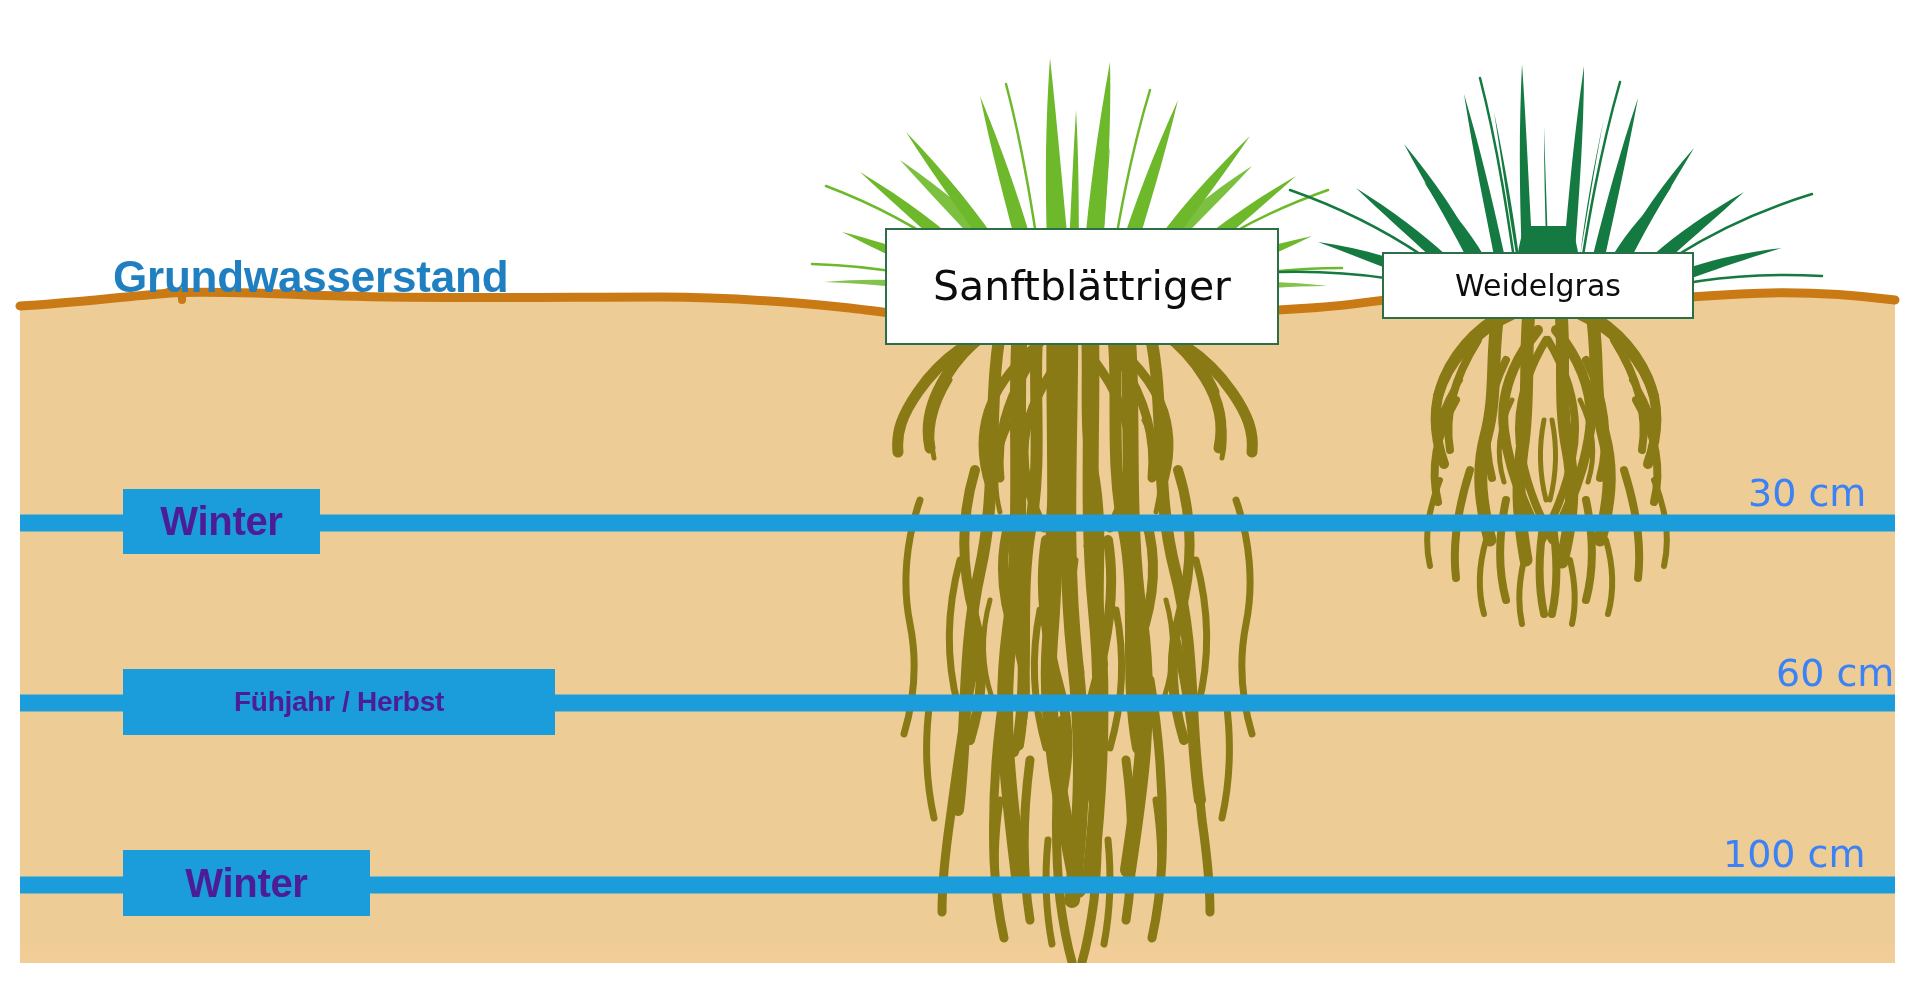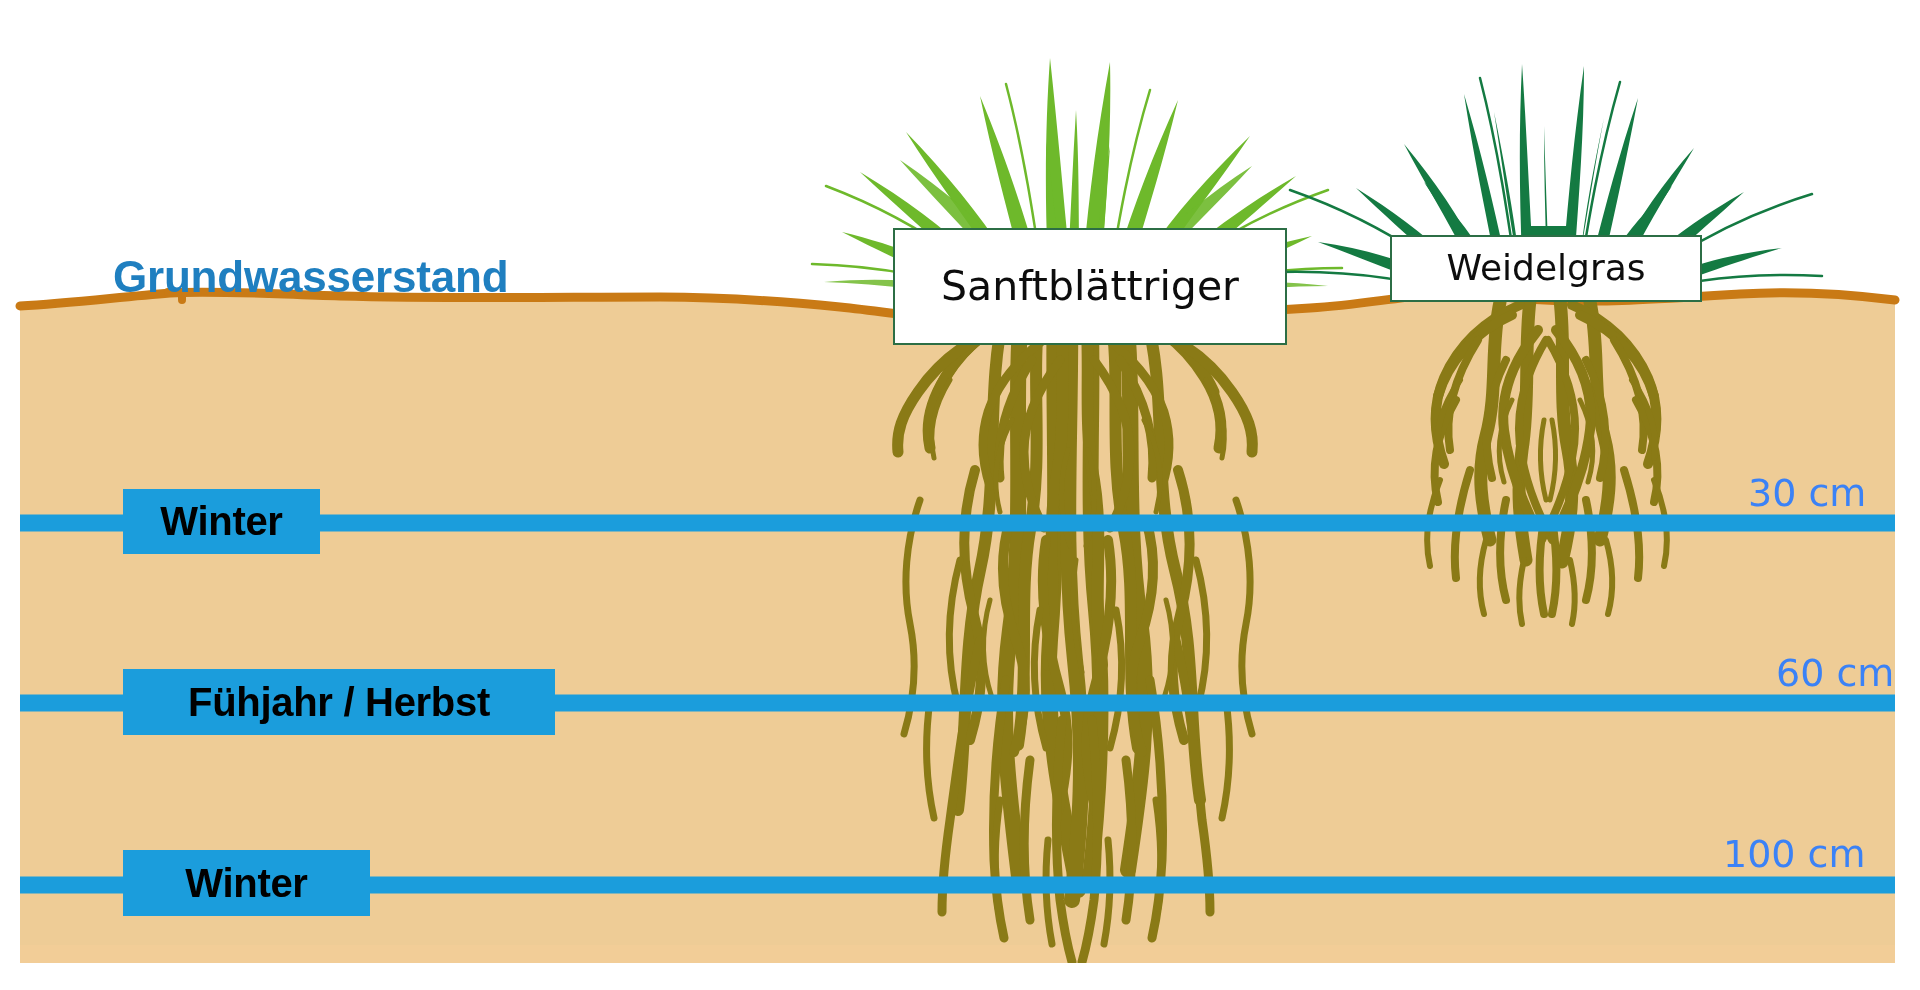--- a/index.html
+++ b/index.html
@@ -13,28 +13,28 @@
   #gw-title{
     left:113px; top:252px;
     font-size:44px; font-weight:bold; letter-spacing:-0.2px;
     color:#1f7fc0; white-space:nowrap;
   }
 
   
   .season-chip{
     position:absolute;
     background:#1b9ddc;
-    color:#000000;
+    color:#4c1d95;
     font-weight:bold;
     display:flex; align-items:center; justify-content:center;
     white-space:nowrap;
     letter-spacing:-0.3px;
   }
   #chip-winter{ left:123px; top:489px; width:197px; height:65px; font-size:40px;}
-  #chip-spring{ left:123px; top:669px; width:432px; height:66px; font-size:40px;}
+  #chip-spring{ left:123px; top:669px; width:432px; height:66px; font-size:28px;}
   #chip-summer{ left:123px; top:850px; width:247px; height:66px; font-size:40px;}
 
   
   .depth-label{
     position:absolute; color:#3b82f6; font-size:38px; white-space:nowrap;
     font-family:"DejaVu Sans",sans-serif;
   }
   #depth-30{ left:1748px; top:471px;}
   #depth-60{ left:1748px; top:651px;margin-left:28px;}
   #depth-100{ left:1723px; top:832px;}
@@ -42,24 +42,23 @@
   
   .plant-box{
     position:absolute;
     background:#ffffff;
     border:2px solid #2c6e45;
     display:flex; flex-direction:column; align-items:center; justify-content:center;
     color:#0d0d0d;
     font-family:"DejaVu Sans",sans-serif;
     line-height:1.12;
     text-align:center;
-    margin-left:8px;
   }
   #box-rohrschwingel{ left:885px; top:228px; width:390px; height:113px; font-size:41px;}
-  #box-weidelgras{ left:1382px; top:235px; width:308px; height:63px; font-size:36px;}
+  #box-weidelgras{ left:1382px; top:252px; width:308px; height:63px; font-size:30px;}
   .plant-box span{display:block;}
 </style>
 </head>
 <body>
 
 <div id="stage">
 
   <svg id="scene" viewBox="0 0 1920 990">
     <defs>
       <clipPath id="soilClip">

